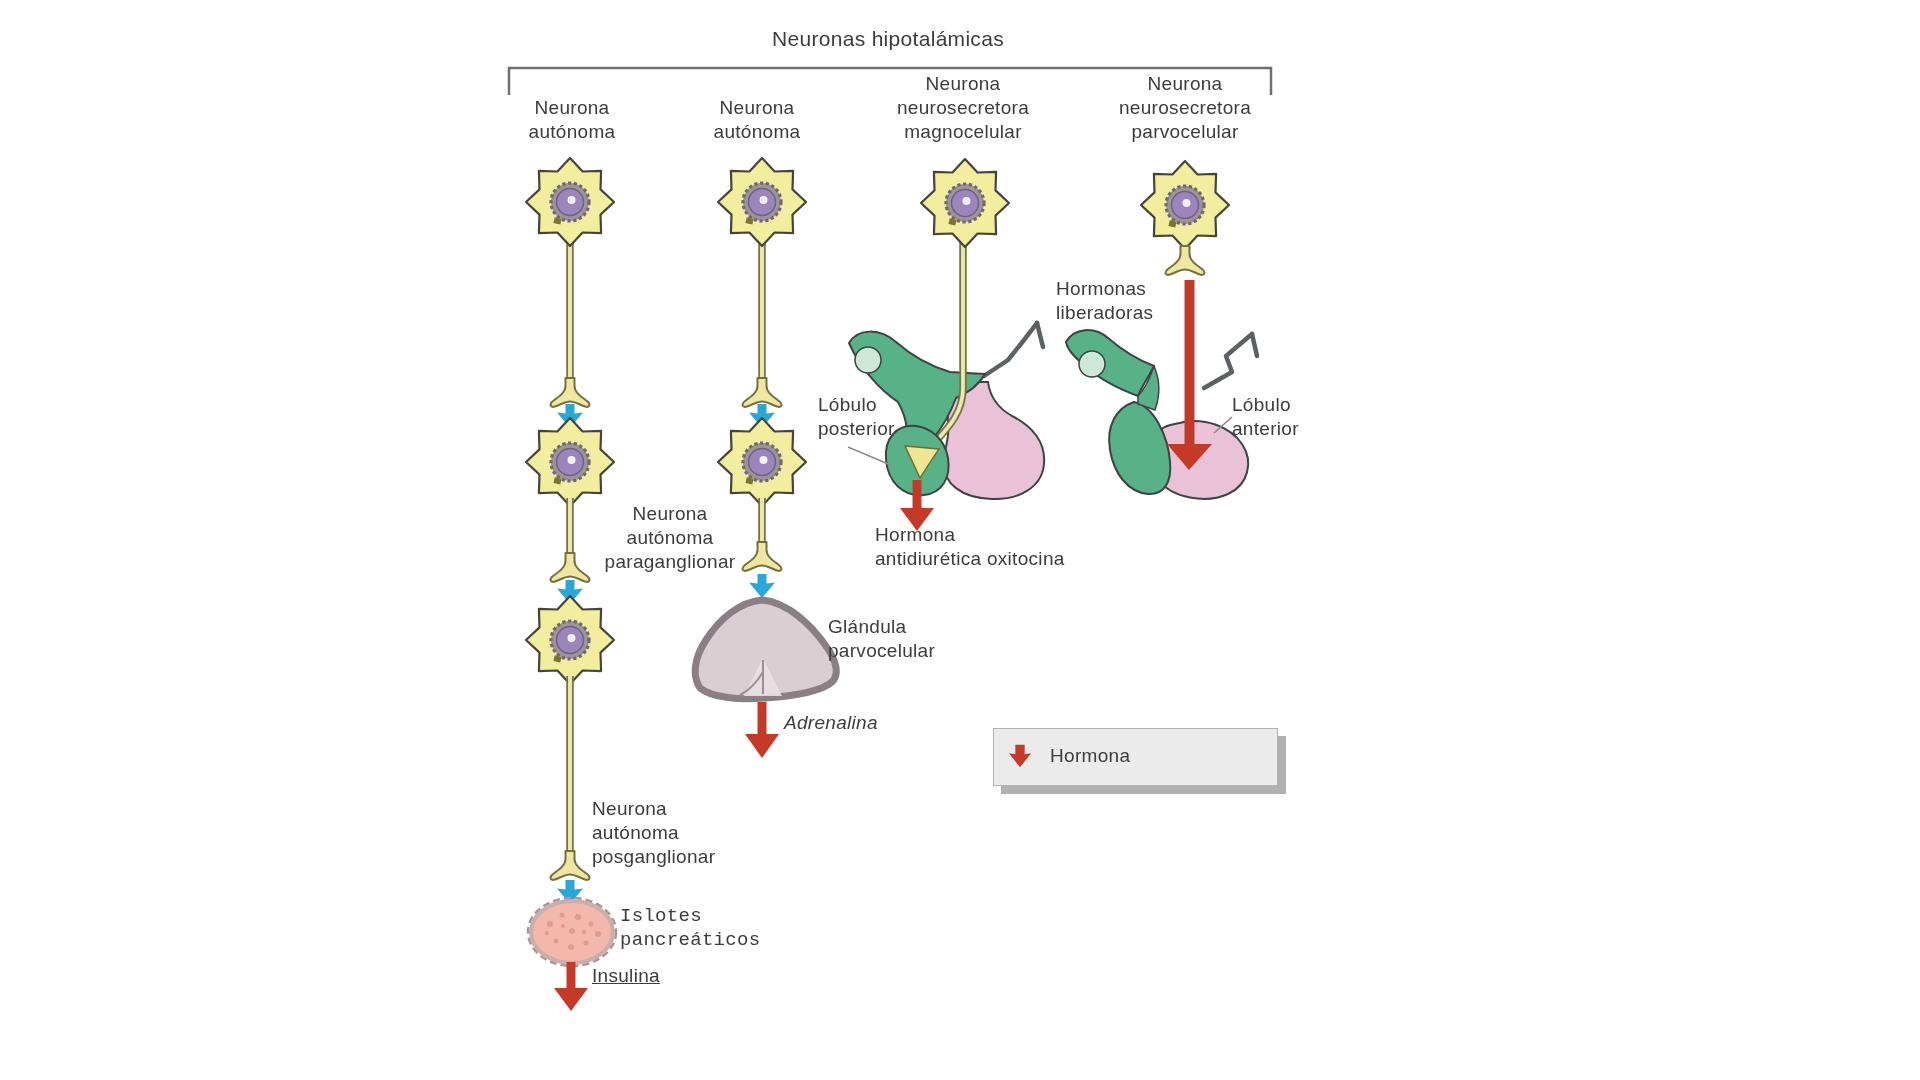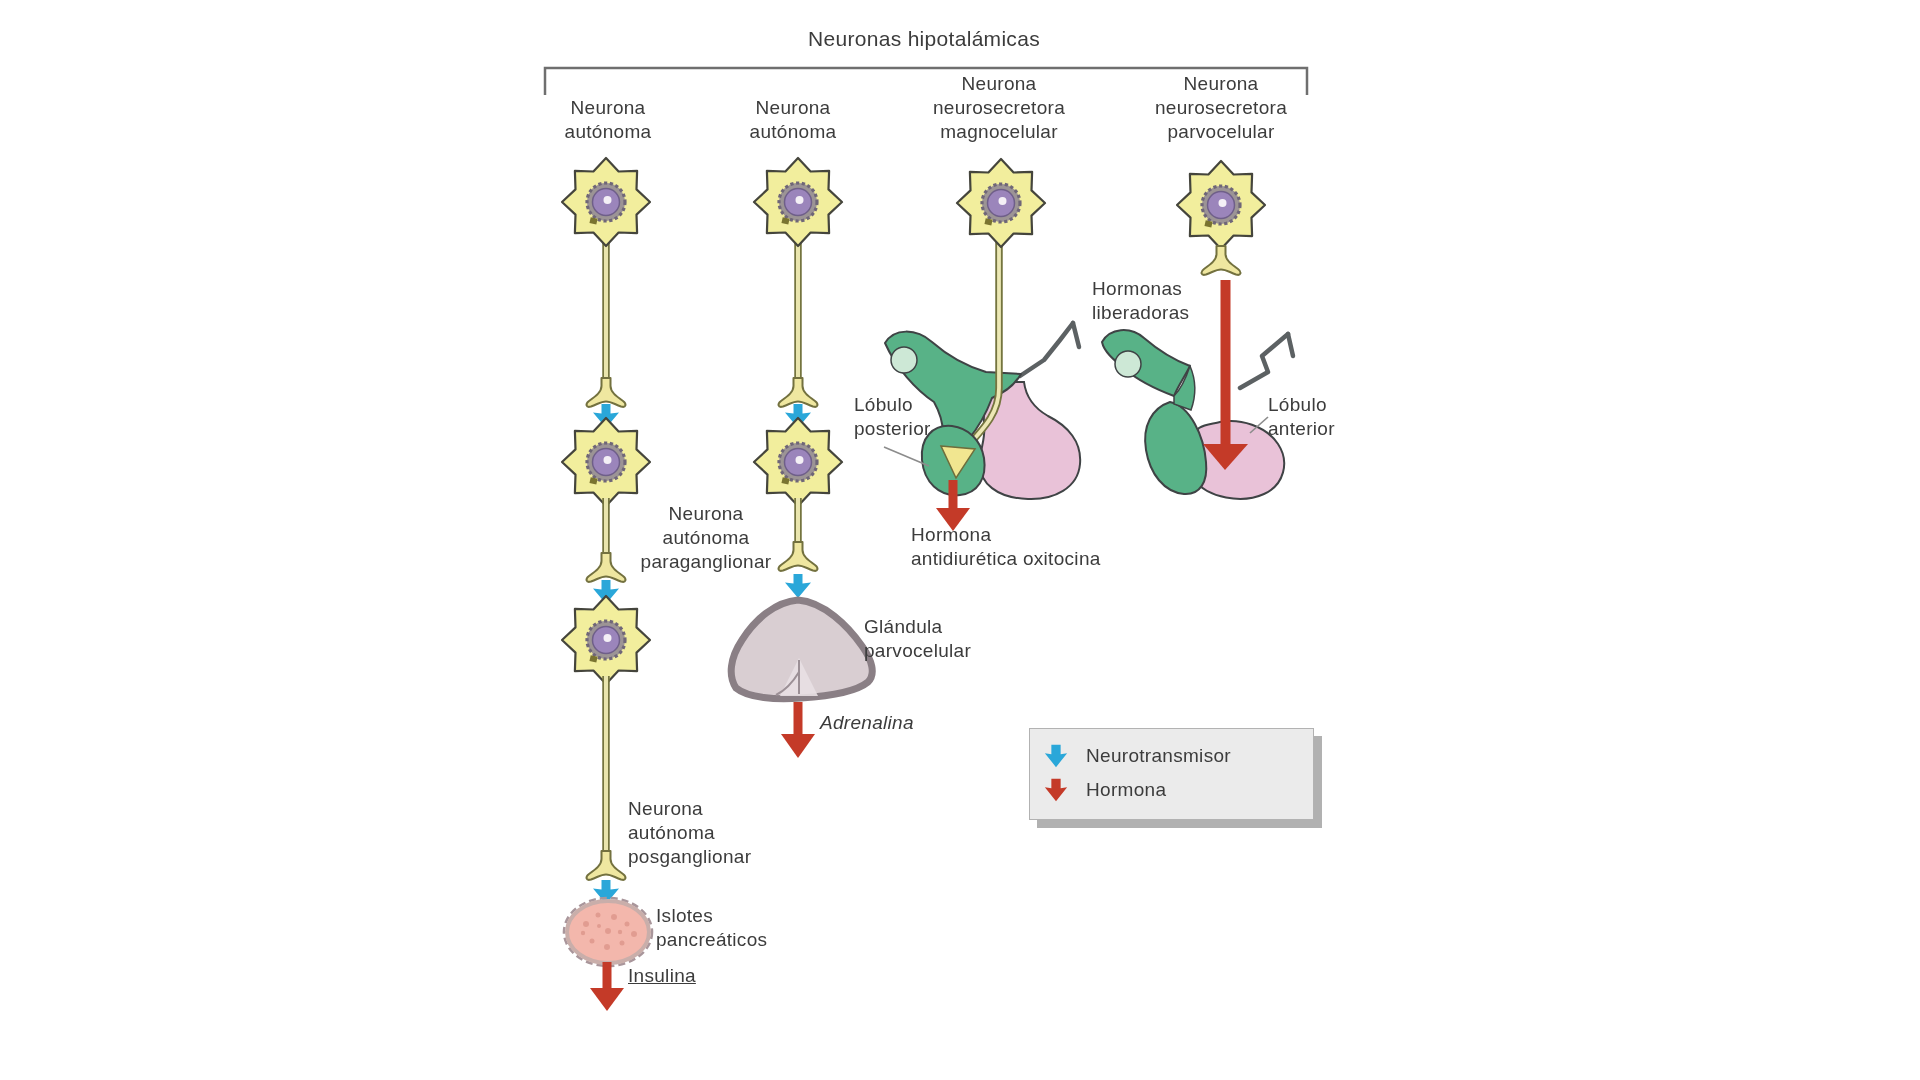--- a/index.html
+++ b/index.html
@@ -1,20 +1,19 @@
 <!DOCTYPE html>
 <html><head>
 <meta charset="utf-8">
 <style>
   html,body { margin:0; padding:0; background:#ffffff; }
   .canvas {
     position:relative; width:1708px; height:1080px;
     background:#ffffff; overflow:hidden;
     font-family:"Liberation Sans", sans-serif;
-    margin-left:36px;
   }
   .gfx { position:absolute; left:0; top:0; }
   .lbl {
     position:absolute;
     font:19px/24px "Liberation Sans", sans-serif;
     color:#3c3c3c;
     white-space:pre-line;
     letter-spacing:.3px;
   }
   .ctr { transform:translateX(-50%); text-align:center; }
@@ -202,31 +201,25 @@
   <div class="lbl" style="left:1056px; top:277px;">Hormonas
 liberadoras</div>
   <div class="lbl" style="left:1232px; top:393px;">Lóbulo
 anterior</div>
   <div class="lbl" style="left:828px; top:615px;">Glándula
 parvocelular</div>
   <div class="lbl" style="left:784px; top:711px;font-style:italic;">Adrenalina</div>
   <div class="lbl" style="left:592px; top:797px;">Neurona
 autónoma
 posganglionar</div>
-  <div class="lbl" style="left:620px; top:904px;">Islotes
+  <div class="lbl" style="left:620px; top:904px;font-family:Liberation Mono, monospace;">Islotes
 pancreáticos</div>
   <div class="lbl" style="left:592px; top:964px;text-decoration:underline;">Insulina</div>
 
   <div class="legend">
-    <div class="legend-row">
-      <svg class="legend-icon" viewBox="0 0 30 28">
-        <polygon points="10,2 20,2 20,12 27,11 15,26 3,11 10,12" fill="#2aa7d9"></polygon>
-      </svg>
-      <span class="lg-label">Neurotransmisor</span>
-    </div>
     <div class="legend-row">
       <svg class="legend-icon" viewBox="0 0 30 28">
         <polygon points="10,2 20,2 20,12 27,11 15,26 3,11 10,12" fill="#c43a28"></polygon>
       </svg>
       <span class="lg-label">Hormona</span>
     </div>
   </div>
 
 </div>
 

